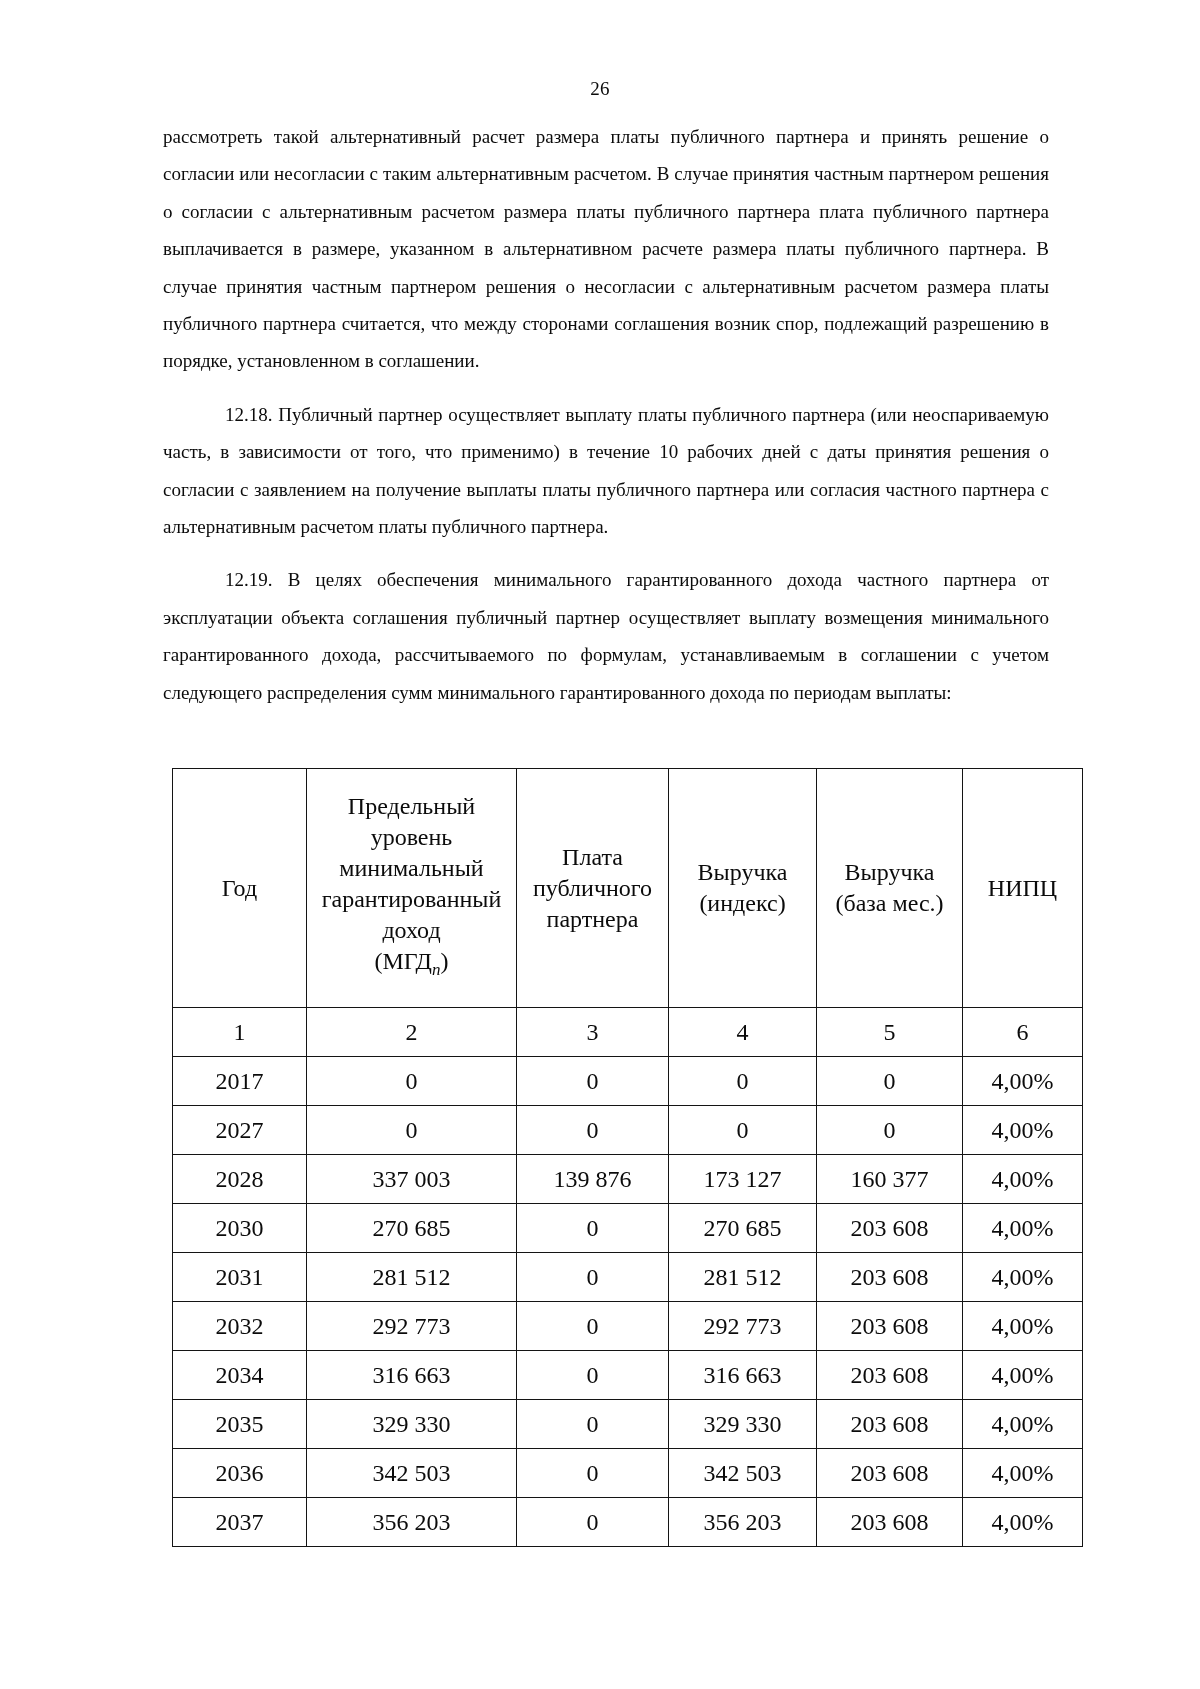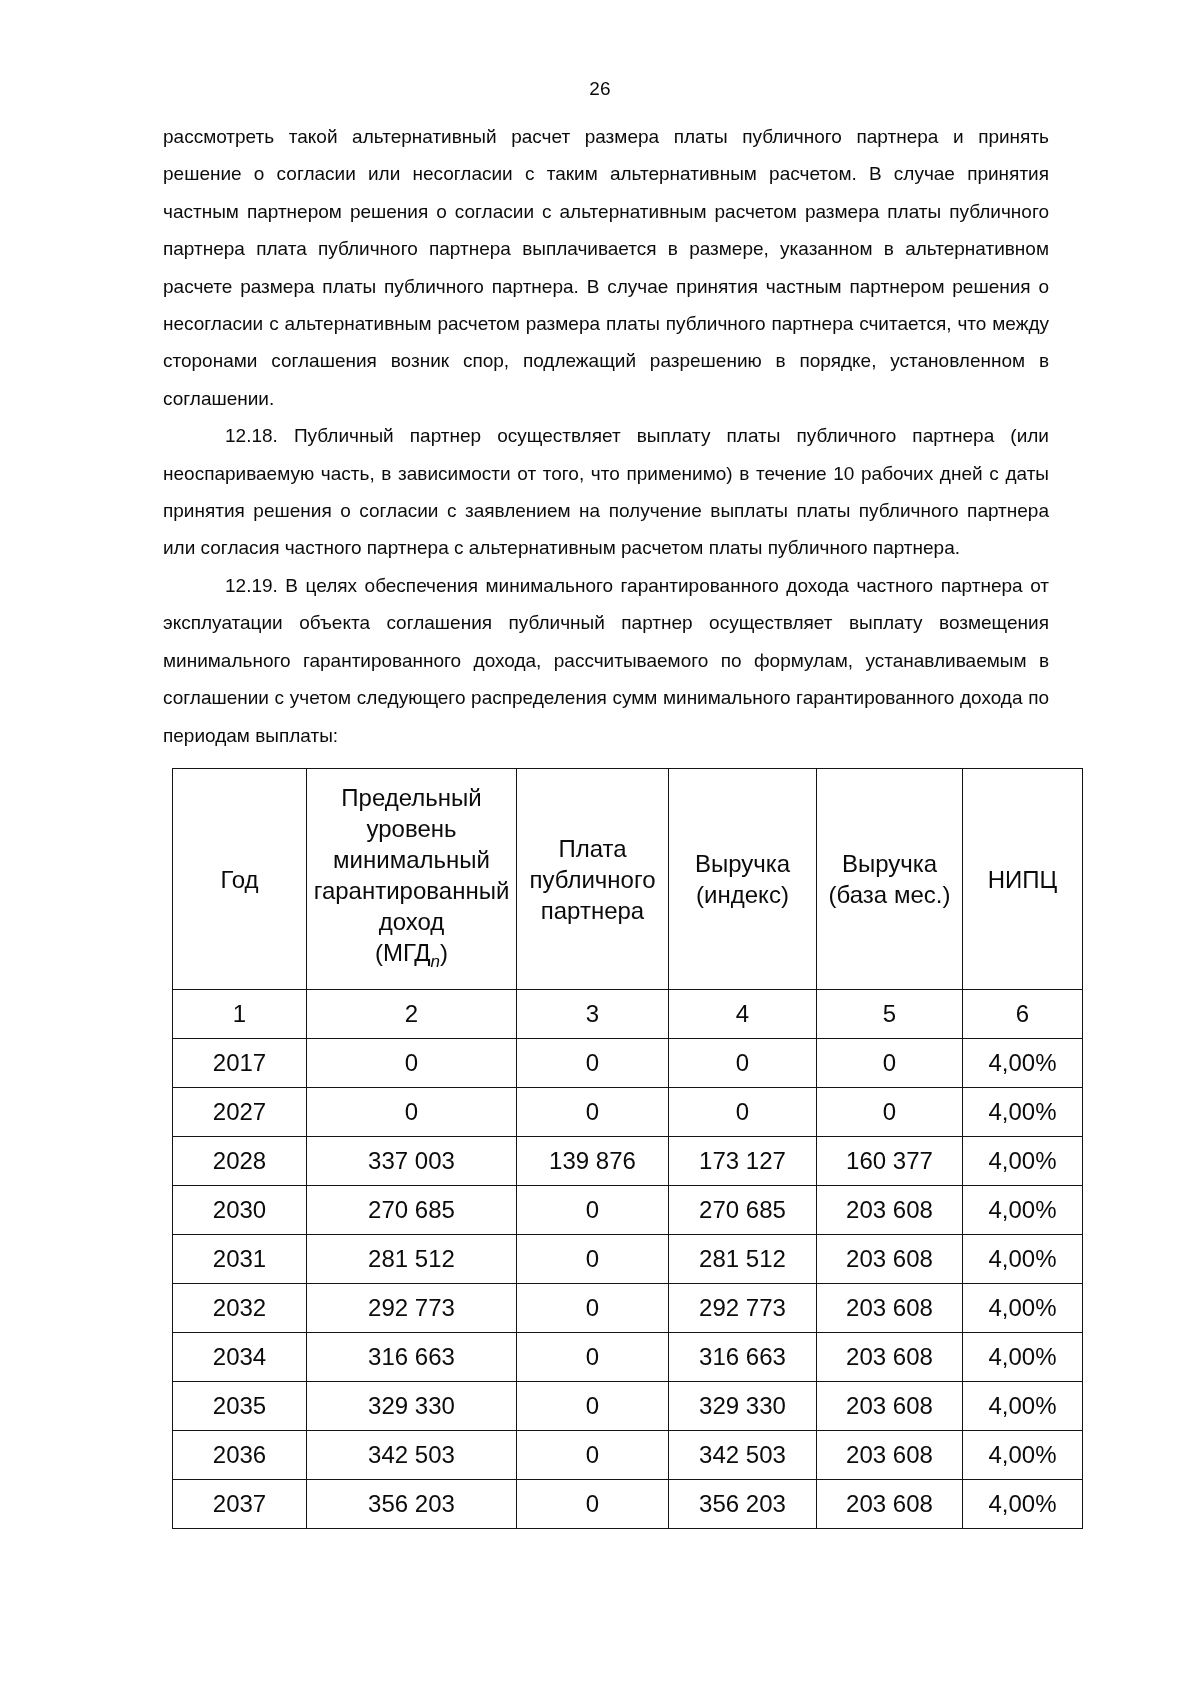--- a/index.html
+++ b/index.html
@@ -7,21 +7,21 @@
     margin: 0;
     padding: 0;
     background: #ffffff;
   }
   .page {
     position: relative;
     width: 1200px;
     height: 1689px;
     margin: 0 auto;
     background: #ffffff;
-    font-family: Liberation Sans, sans-serif;
+    font-family: Liberation Serif, serif;
     color: #0b0b0b;
     box-sizing: border-box;
     overflow: hidden;
   }
 
   
   .page-number {
     position: absolute;
     top: 78px;
     left: 0;
@@ -43,21 +43,21 @@
     font-size: 19px;
     line-height: 37.4px;
     text-align: justify;
     text-justify: inter-word;
     hyphens: none;
   }
   p.para.indent {
     text-indent: 62px;
   }
   p.para + p.para {
-    margin-top: 0;
+    margin-top: 16px;
   }
 
   
   .table-wrap {
     position: absolute;
     top: 768px;
     left: 172px;
     width: 886px;
   }
   table.mgd {
@@ -71,21 +71,21 @@
     border: 1.6px solid #141414;
     text-align: center;
     vertical-align: middle;
     padding: 0;
     font-weight: normal;
   }
   table.mgd thead th {
     height: 212px;
     line-height: 31px;
     font-size: 24px;
-    padding: 4px 2px;
+    padding: 13px 2px;
   }
   table.mgd tbody td {
     height: 44px;
     line-height: 28px;
     padding: 2px 2px;
     white-space: nowrap;
   }
   tr.numrow td {
     height: 40px;
   }

